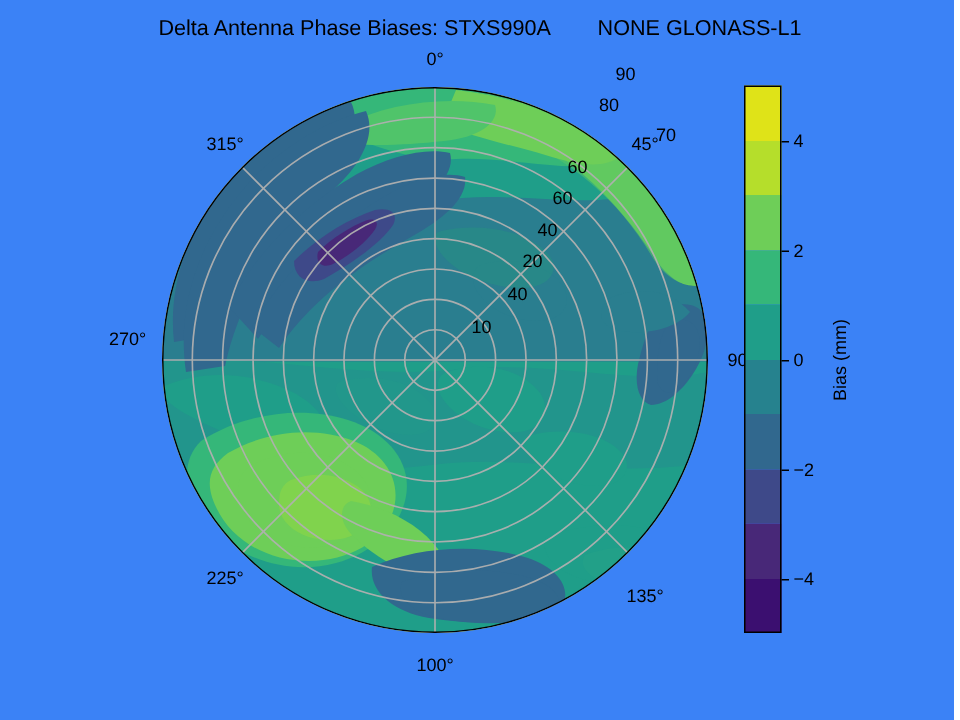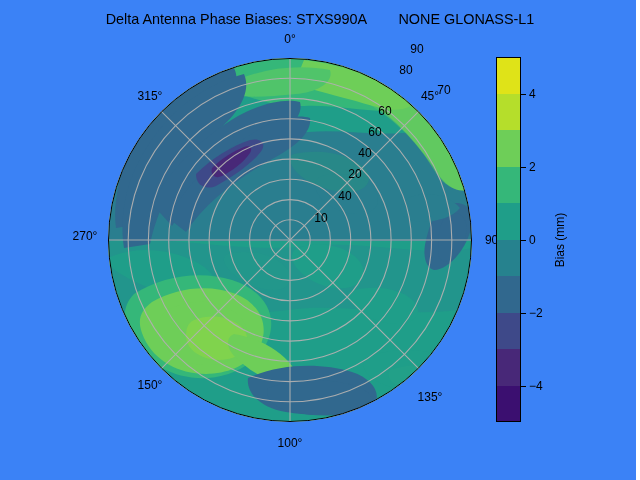--- a/index.html
+++ b/index.html
@@ -278,22 +278,22 @@
     <div class="r-label" style="left:288px; top:32px;margin-left:48px;">70</div>
     <div class="r-label" style="left:298px; top:12px;">80</div>
     <div class="r-label" style="left:309px; top:-9px;">90</div>
   </div>
 
   <div class="theta-label" style="left:290px; top:39px;">0°</div>
   <div class="theta-label" style="left:430px; top:96px;">45°</div>
   <div class="theta-label" style="left:494px; top:240px;">90°</div>
   <div class="theta-label" style="left:430px; top:397px;">135°</div>
   <div class="theta-label" style="left:290px; top:443px;">100°</div>
-  <div class="theta-label" style="left:150px; top:385px;">150°</div>
-  <div class="theta-label" style="left:85px;  top:236px;text-align:right;">270°</div>
+  <div class="theta-label" style="left:150px; top:385px;">225°</div>
+  <div class="theta-label" style="left:85px;  top:226px;text-align:right;">270°</div>
   <div class="theta-label" style="left:150px; top:96px;">315°</div>
 
   <div id="colorbar">
     <div id="colorbar-bands">
       <div style="background:#dfe318"></div>
       <div style="background:#b5de2b"></div>
       <div style="background:#6ece58"></div>
       <div style="background:#35b779"></div>
       <div style="background:#1f9e89"></div>
       <div style="background:#26828e"></div>

